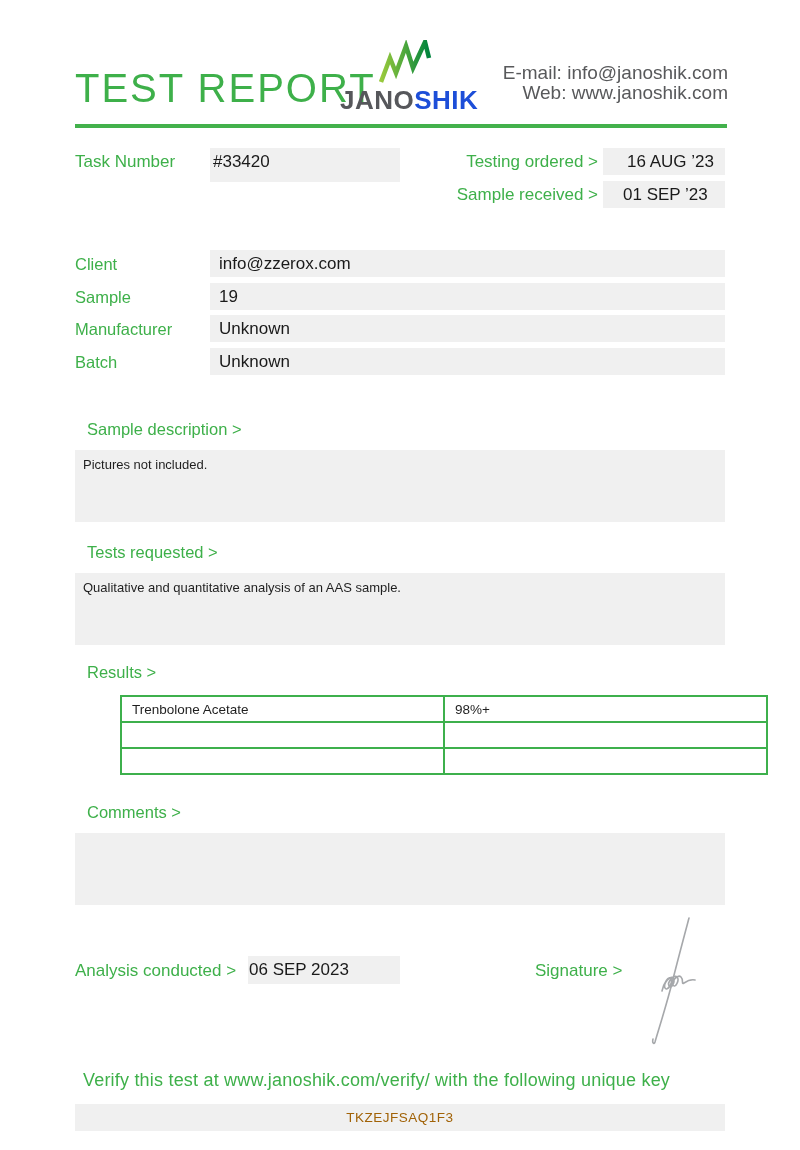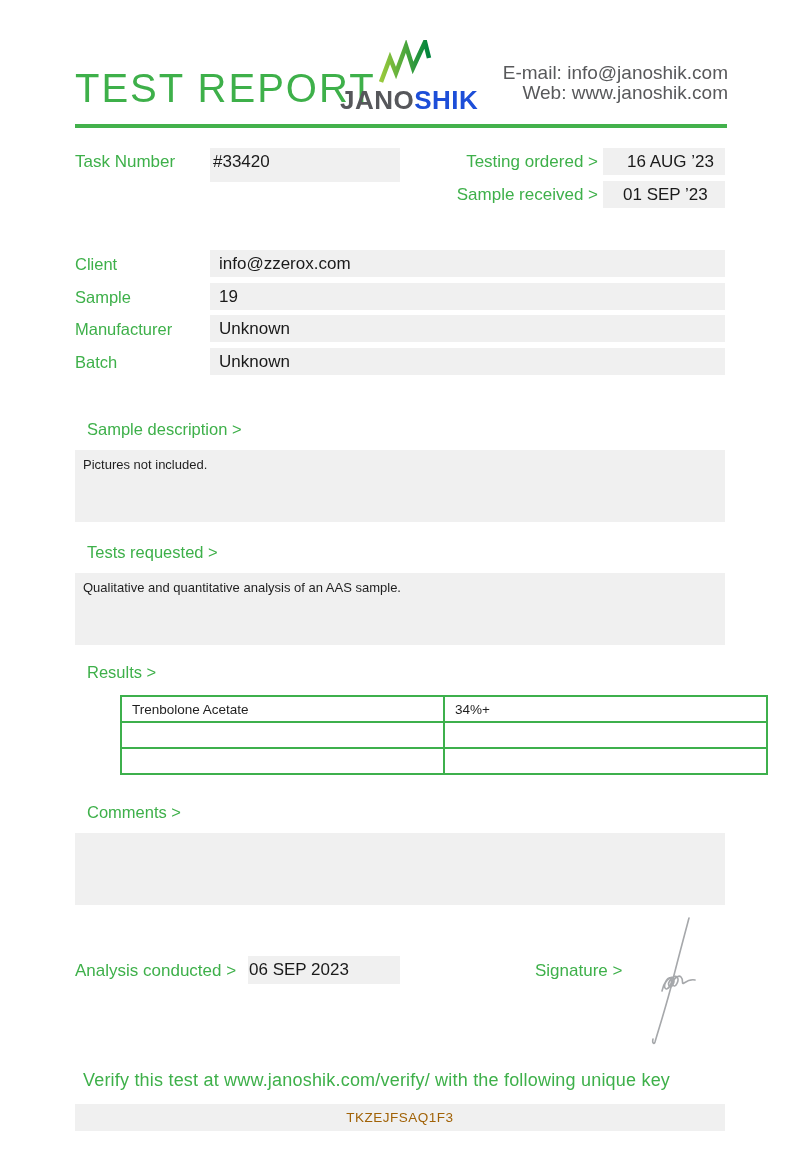--- a/index.html
+++ b/index.html
@@ -150,21 +150,21 @@
   <div class="abs gray-box text-box" style="top:450px">Pictures not included.</div>
 
   <div class="abs glabel section-label" style="left:75px; top:542px">Tests requested &gt;</div>
   <div class="abs gray-box text-box" style="top:573px">Qualitative and quantitative analysis of an AAS sample.</div>
 
   <div class="abs glabel section-label" style="left:75px; top:662px">Results &gt;</div>
   <table class="abs results-table">
     <tbody>
       <tr>
         <td class="c1">Trenbolone Acetate</td>
-        <td>34%+</td>
+        <td>98%+</td>
       </tr>
       <tr>
         <td class="c1"></td>
         <td></td>
       </tr>
       <tr>
         <td class="c1"></td>
         <td></td>
       </tr>
     </tbody>

